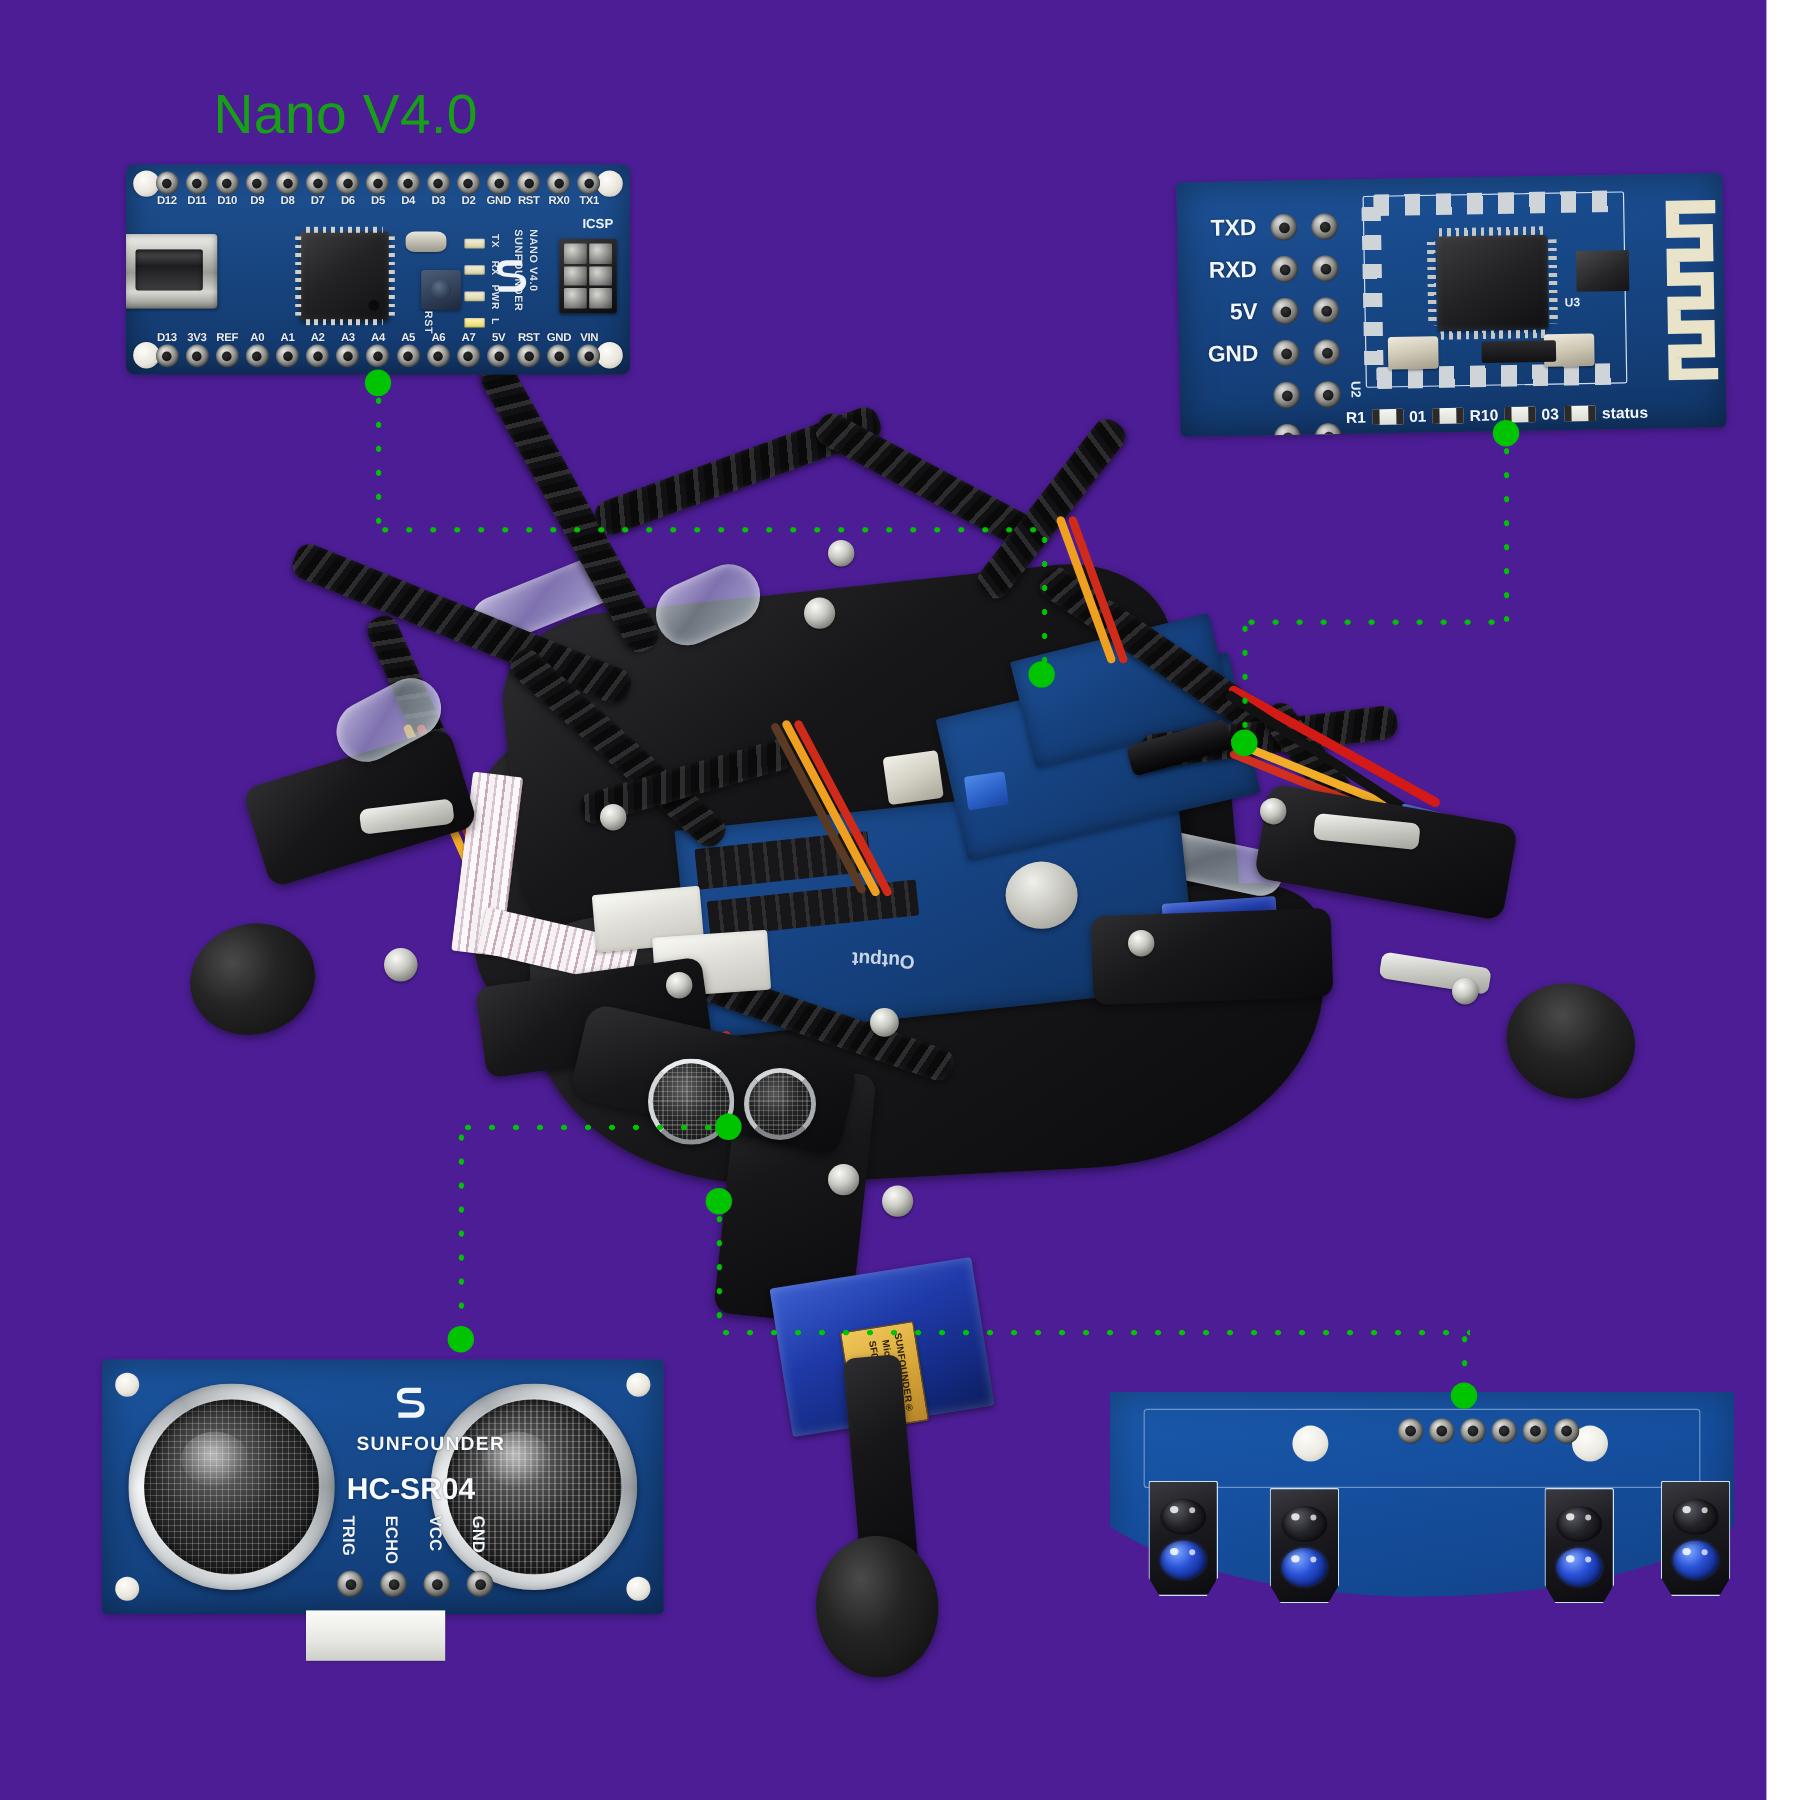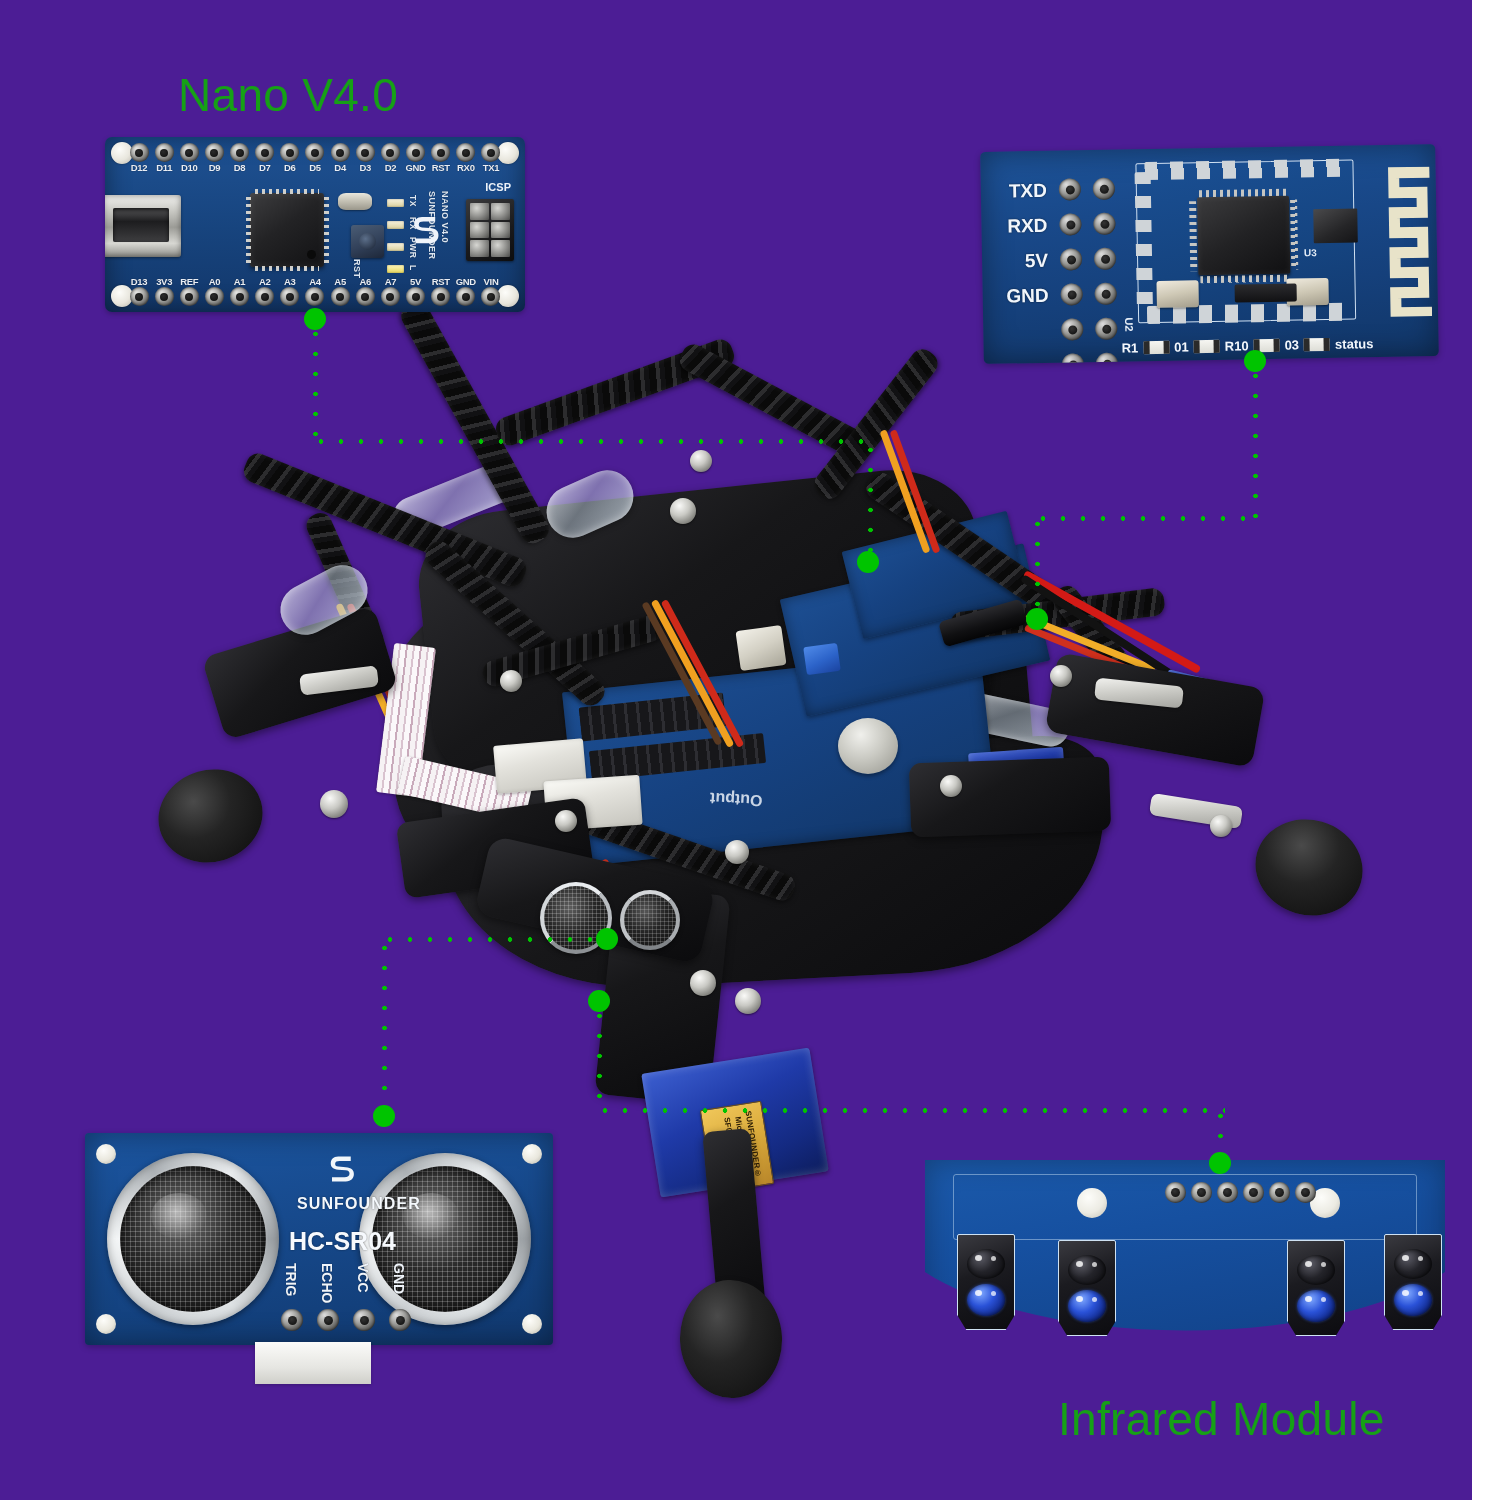--- a/index.html
+++ b/index.html
@@ -459,21 +459,20 @@
     border-color:#e9ecef #b9bdc1 #8d9195 #d3d7da;
     box-shadow: 0 2px 5px rgba(0,0,0,.45);
   }
 </style>
 </head>
 <body>
 
 <div id="stage">
 
   <div class="callout-label" id="label-nano">Nano V4.0</div>
-  <div class="callout-label" id="label-ir">Infrared Module</div>
 
   <div id="robot">
 
     <div class="acrylic" style="left:240px; top:200px; width:640px; height:300px; border-radius:140px/110px; transform:rotate(-5deg);"></div>
 
     <div class="acrylic" style="left:275px; top:120px; width:560px; height:280px; border-radius:90px/70px; transform:rotate(-6deg);"></div>
 
     <div class="acrylic" style="left:295px; top:380px; width:660px; height:230px; border-radius:60px 60px 200px 200px/40px 40px 150px 150px; transform:rotate(-3deg);"></div>
 
     <div class="acrylic clear" style="left:240px; top:110px; width:130px; height:40px; border-radius:20px; transform:rotate(-22deg);"></div>

